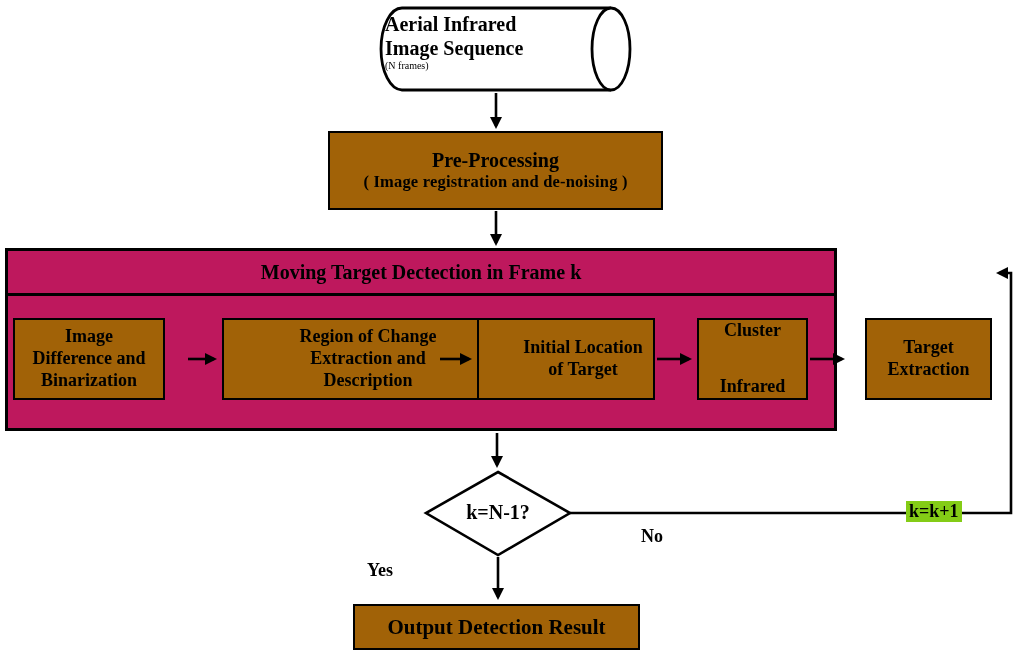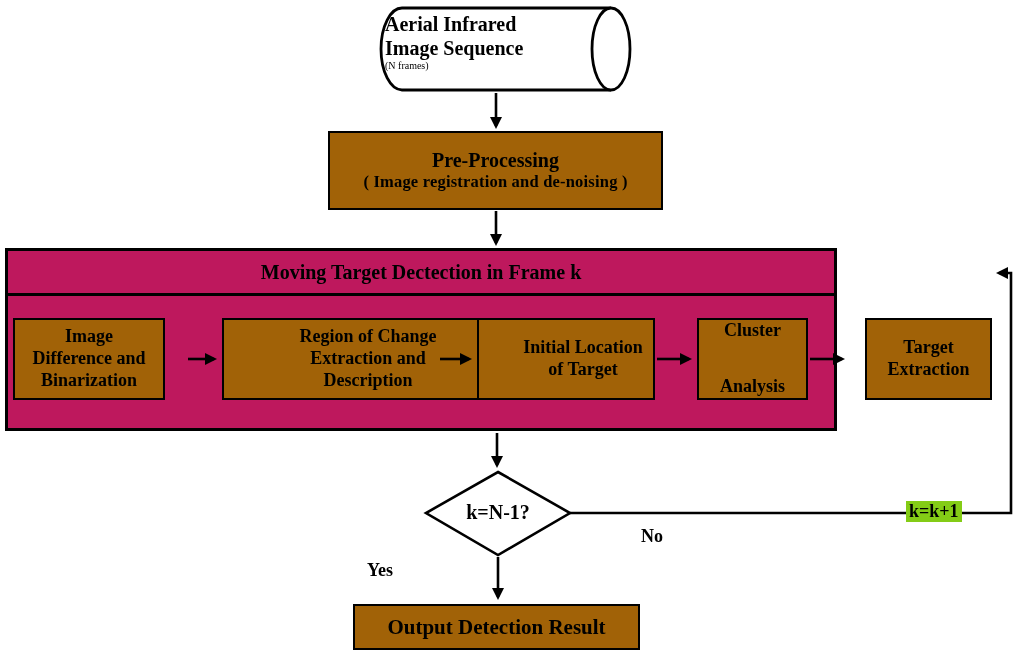--- a/index.html
+++ b/index.html
@@ -71,21 +71,21 @@
     <span>Region of Change</span>
     <span>Extraction and</span>
     <span>Description</span>
   </div>
   <div class="box step s3">
     <span>Initial Location</span>
     <span>of Target</span>
   </div>
   <div class="box step s4">
     <span>Cluster</span>
-    <span>Analysis</span>
+    <span>Infrared</span>
   </div>
   <div class="box step s5">
     <span>Target</span>
     <span>Extraction</span>
   </div>
 
   <div class="box out-box">
     <span>Output Detection Result</span>
   </div>
 

